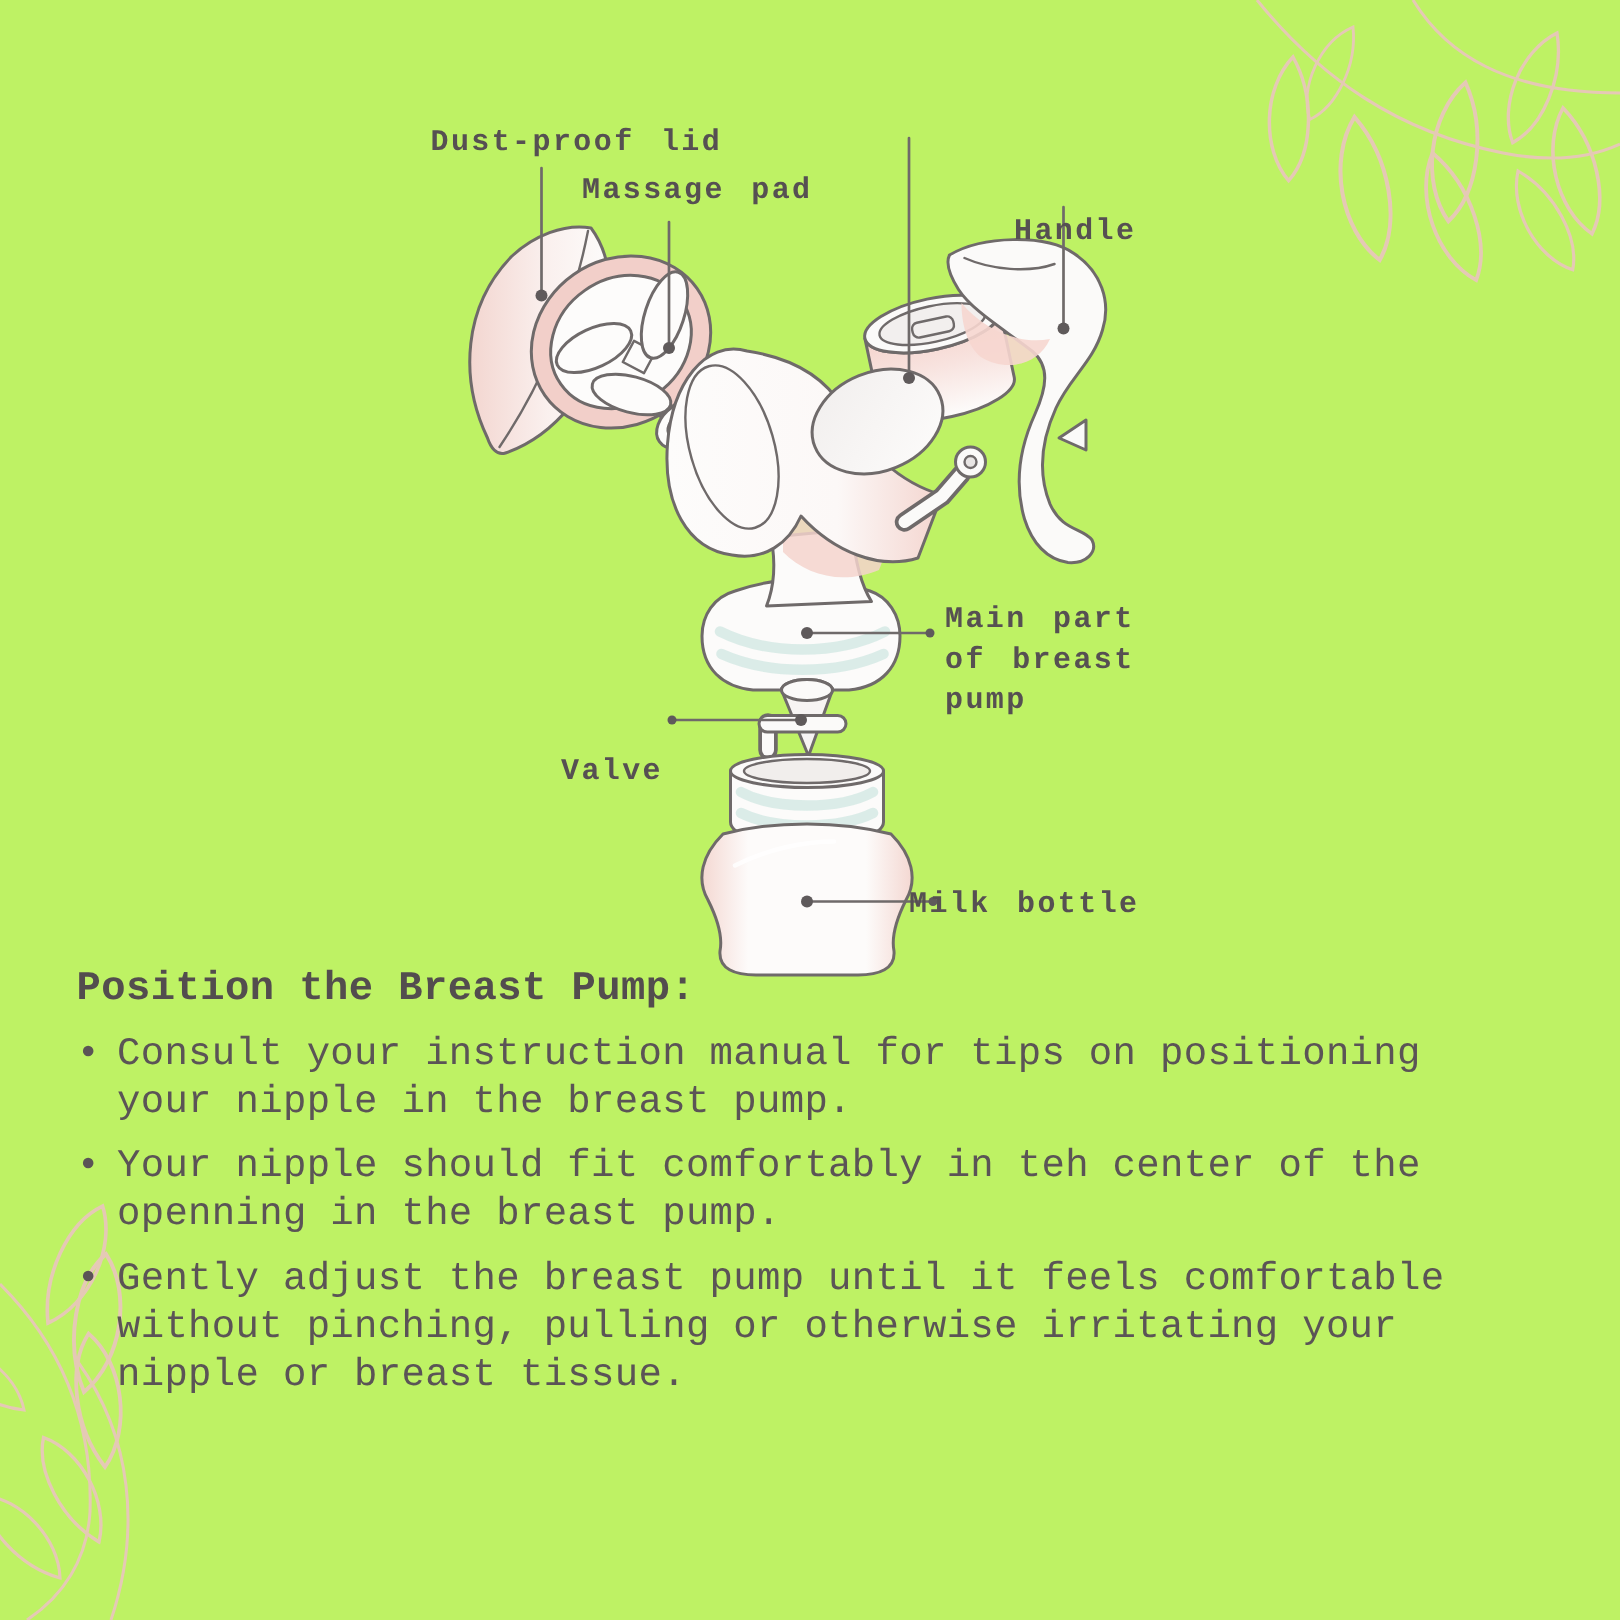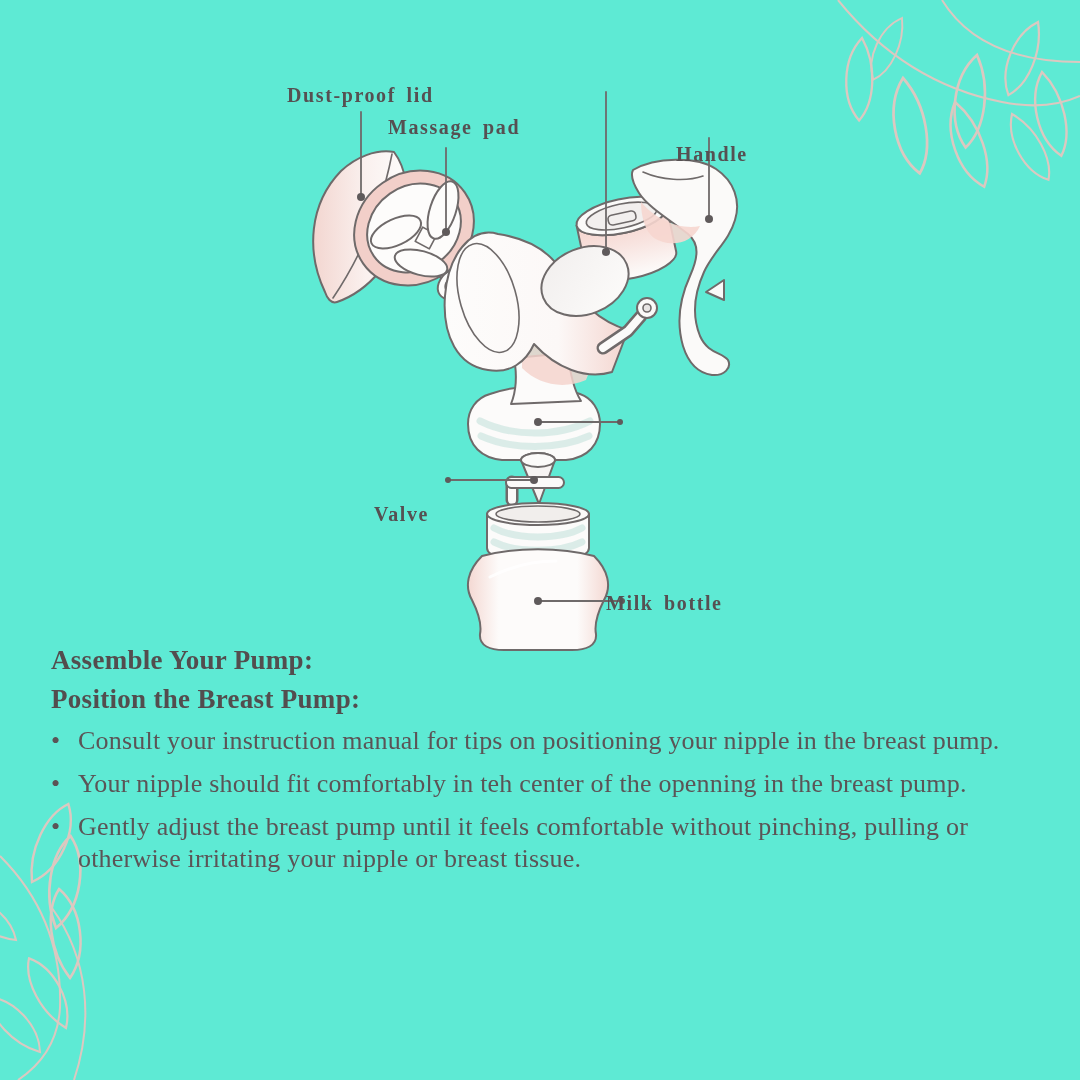--- a/index.html
+++ b/index.html
@@ -1,21 +1,21 @@
 <!DOCTYPE html>
 <html><head>
 <meta charset="utf-8">
 <style>
   html,body{margin:0;padding:0;}
   .canvas{
     position:relative;
     width:1080px;height:1080px;
-    background:#5eead4;
+    background:#bef264;
     overflow:hidden;
-    font-family:Liberation Serif, serif;
+    font-family:Liberation Mono, monospace;
   }
   svg.art{position:absolute;left:0;top:0;width:1080px;height:1080px;}
 
   
   .plabel{
     position:absolute;
     font-size:20px;
     font-weight:600;
     letter-spacing:1.6px;
     word-spacing:4px;
@@ -243,27 +243,27 @@
         <path d="M 538 601 L 622 601" fill="none"></path>
           <circle cx="538" cy="601" r="4" stroke="none"></circle>
           <circle cx="622" cy="601" r="3" stroke="none"></circle>
       </g>
     </g>
   </svg>
 
   <div class="plabel" style="left:287px;top:82px;">Dust-proof lid</div>
   <div class="plabel" style="left:388px;top:114px;">Massage pad</div>
   <div class="plabel" style="left:676px;top:109px;margin-top:32px;">Handle</div>
+  <div class="plabel wrap" style="left:630px;top:400px;width:160px;">Main part of breast pump</div>
   <div class="plabel" style="left:374px;top:469px;margin-top:32px;">Valve</div>
   <div class="plabel" style="left:606px;top:590px;">Milk bottle</div>
 
   <div class="text-area">
 
     <div>
-      <h2 class="sec-heading">Assemble Your Pump:</h2>
     </div>
 
     <div>
       <h2 class="sec-heading">Position the Breast Pump:</h2>
       <ul class="bullets">
         <li>
           <span class="bullet-marker">•</span>
           <span class="bullet-text">Consult your instruction manual for tips on positioning your nipple in the breast pump.</span>
         </li>
         <li>

